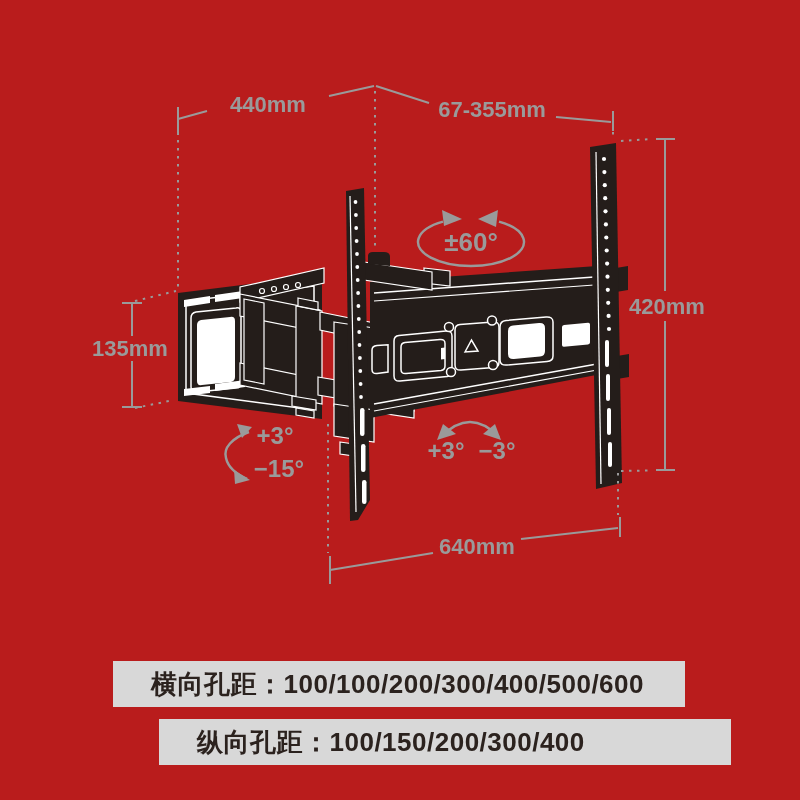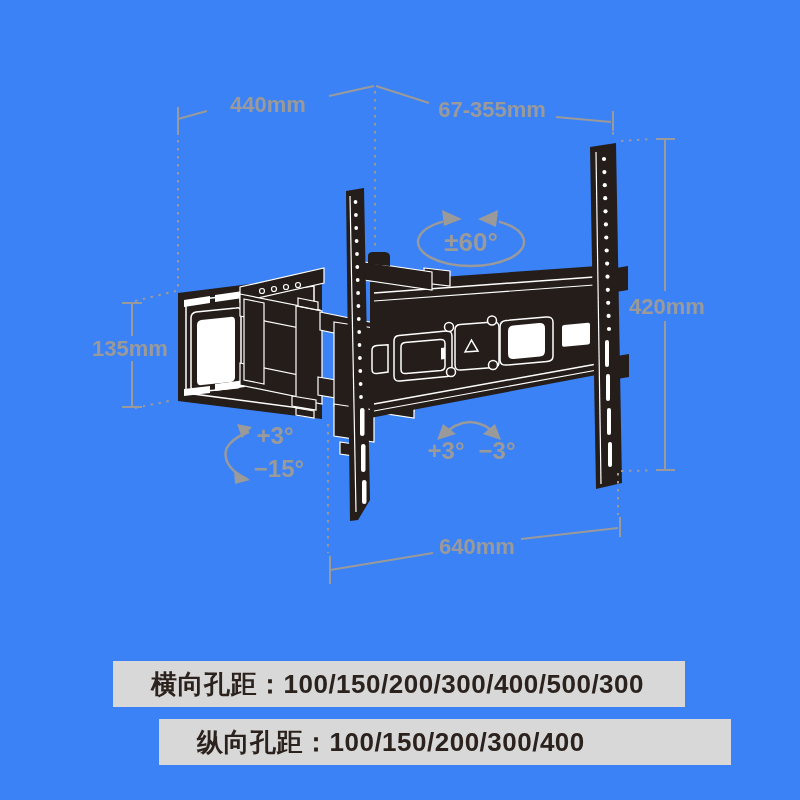--- a/index.html
+++ b/index.html
@@ -1,16 +1,16 @@
 <!DOCTYPE html>
 <html><head>
 <meta charset="utf-8">
 <style>
   html,body{margin:0;padding:0;background:#fff;}
-  #stage{position:relative;width:800px;height:800px;background:#3b82f6;overflow:hidden;
+  #stage{position:relative;width:800px;height:800px;background:#b91c1c;overflow:hidden;
          font-family:"Liberation Sans",sans-serif;}
   svg text{font-family:"Liberation Sans",sans-serif;font-weight:bold;fill:#9a9a9a;}
   .spec-bar{position:absolute;left:113px;width:572px;height:46px;background:#d8d8d8;
             display:flex;align-items:center;}
   .spec-bar span{margin-left:38px;font-size:26px;font-weight:bold;color:#2b221e;
                  letter-spacing:0.5px;white-space:nowrap;}
 </style>
 </head>
 <body>
 
@@ -201,19 +201,19 @@
     <text x="471" y="251" font-size="26">±60°</text>
     <text x="275" y="444" font-size="24">+3°</text>
     <text x="279" y="477" font-size="24">−15°</text>
     <text x="446" y="459" font-size="24">+3°</text>
     <text x="497" y="459" font-size="24">−3°</text>
   </g>
 </svg>
 
   
   <div class="spec-bar" style="top:661px;">
-    <span>横向孔距：100/150/200/300/400/500/300</span>
+    <span>横向孔距：100/100/200/300/400/500/600</span>
   </div>
   <div class="spec-bar" style="top:719px;margin-left:46px;">
     <span>纵向孔距：100/150/200/300/400</span>
   </div>
 
 </div>
 
 </body></html>

